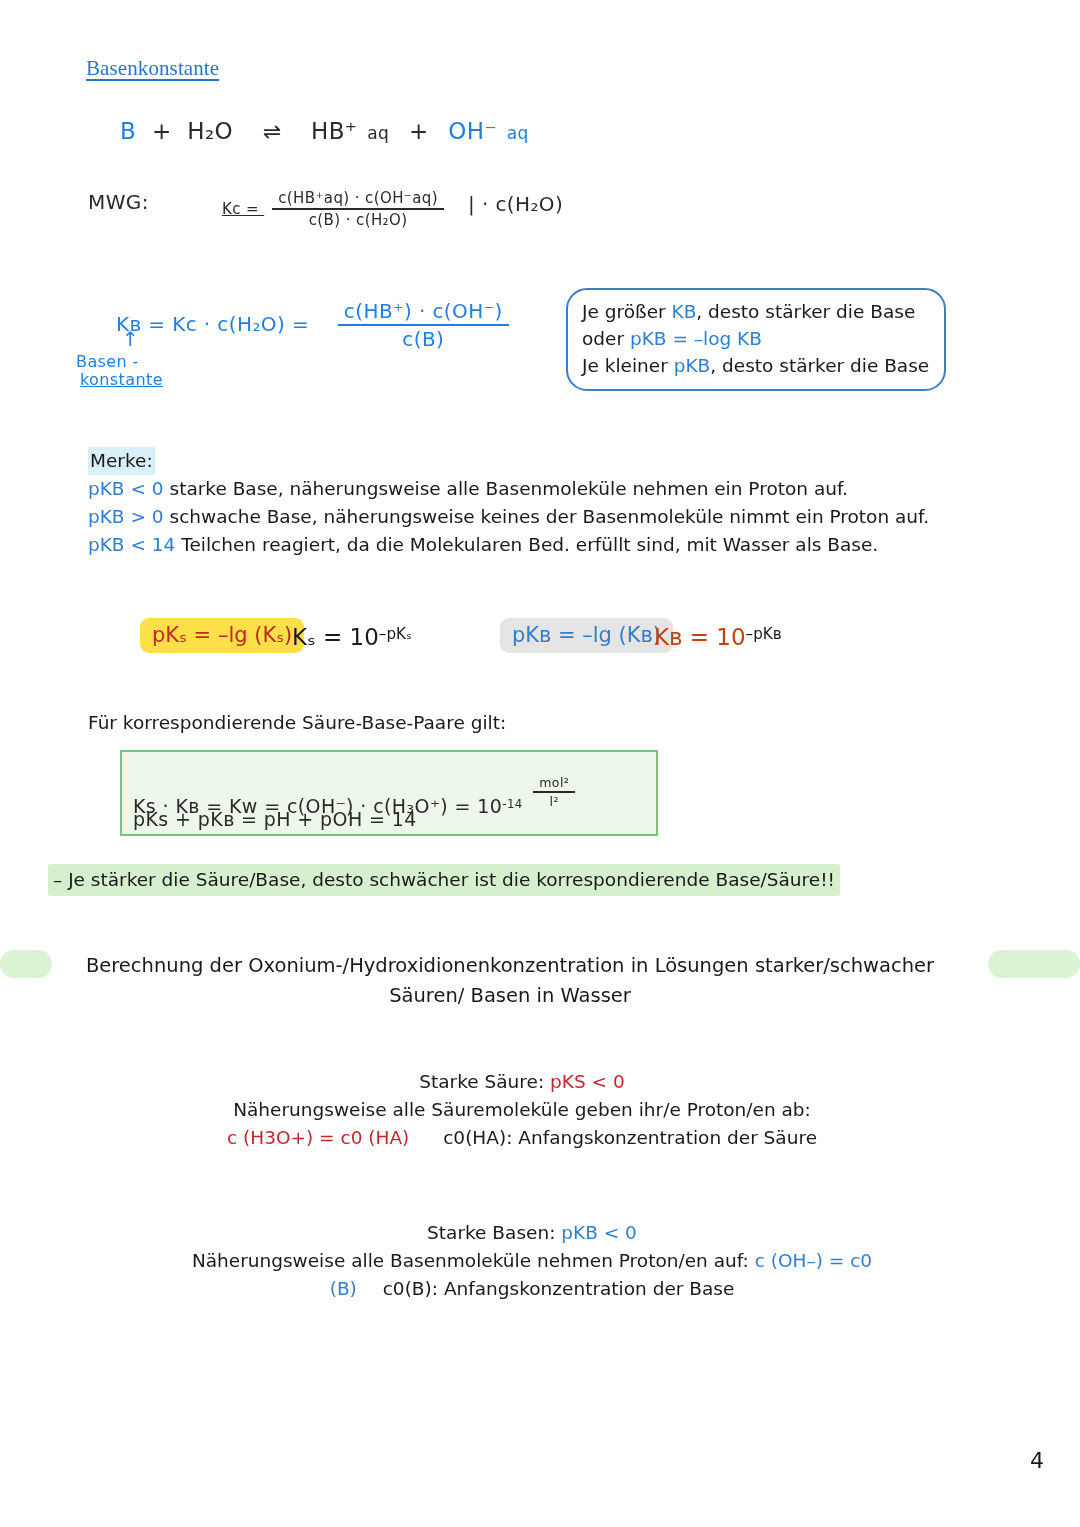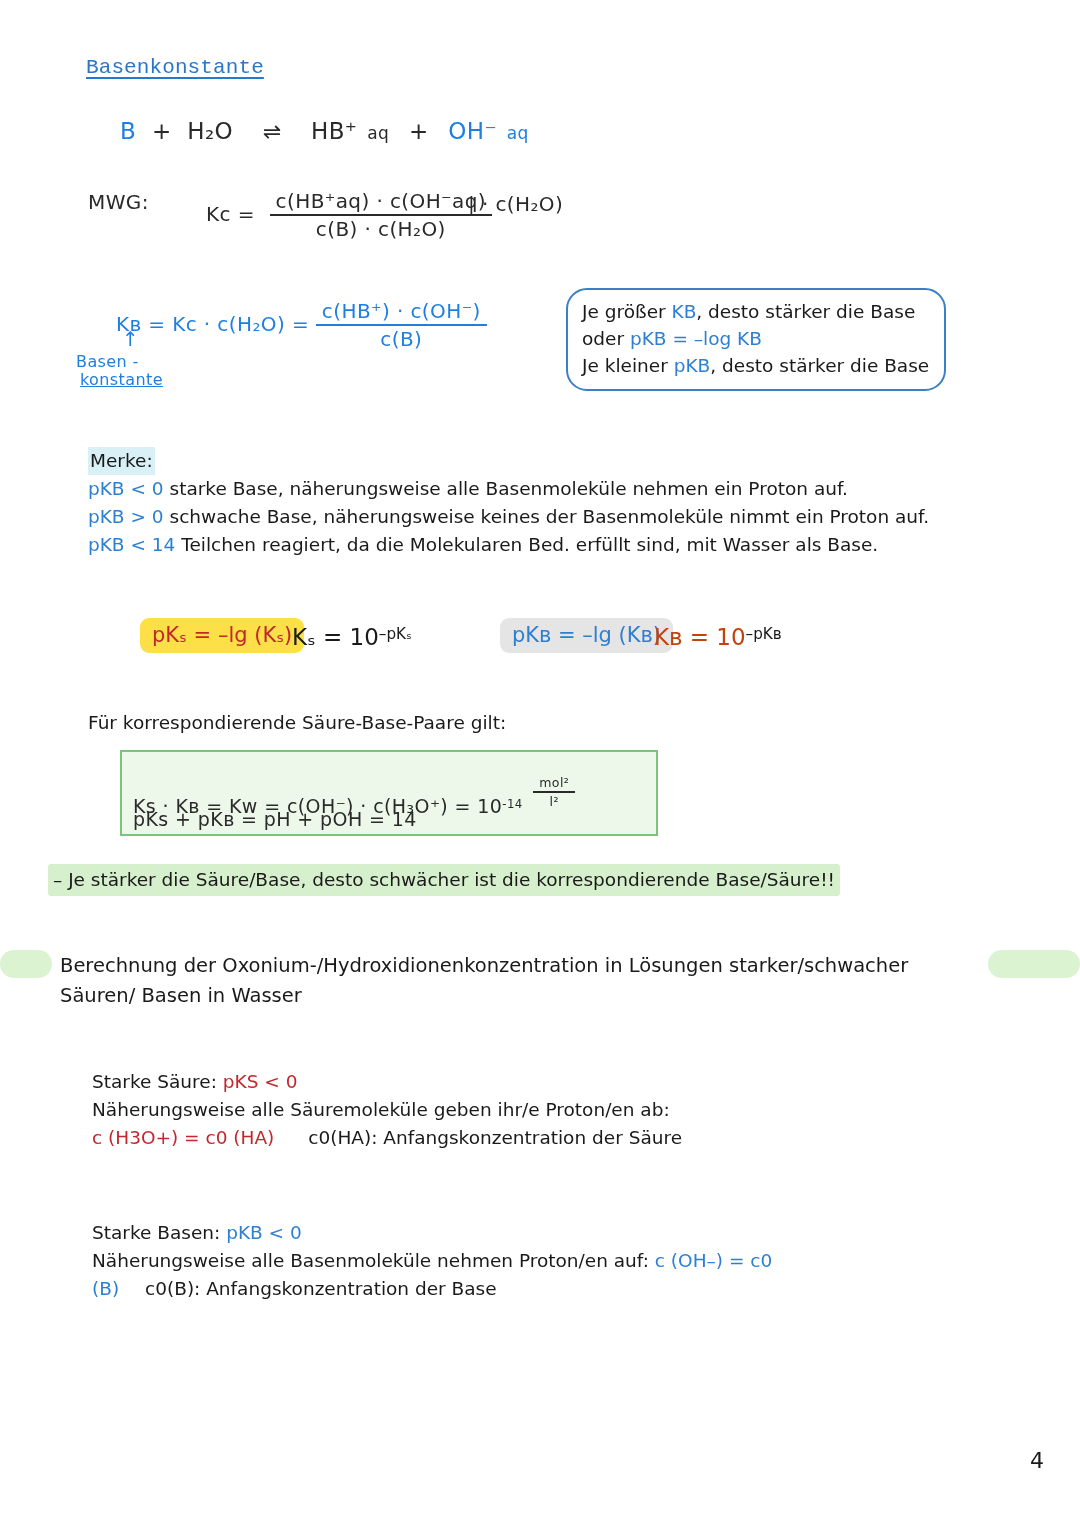--- a/index.html
+++ b/index.html
@@ -19,21 +19,21 @@
   
   .blk { color: #1a1a1a; }
   .blue { color: #2d7fd3; }
   .red  { color: #c0282d; }
 
   
   .heading-blue {
     position: absolute;
     color: #2877c9;
     font-size: 21px;
-    font-family: Liberation Mono, monospace;
+    font-family: Liberation Serif, serif;
     text-decoration: underline;
     text-underline-offset: 4px;
     letter-spacing: 0.1px;
     white-space: nowrap;
   }
 
   
   .hand {
     font-family: "DejaVu Sans", sans-serif;
     font-style: normal;
@@ -107,20 +107,21 @@
     font-family: "DejaVu Sans", sans-serif;
   }
 
   
   .para {
     position: absolute;
     font-size: 18.5px;
     line-height: 1.5;
     color: #1a1a1a;
     font-family: "DejaVu Sans", sans-serif;
+    text-align: center;
   }
 
   
   .green-box {
     position: absolute;
     border: 2px solid #7cc47c;
     background: #eef8ea;
   }
 
   
@@ -165,32 +166,32 @@
     <span class="hw-dark eqarrow" style="margin:0 22px;">⇌</span>
     <span class="hw-dark">HB⁺</span>
     <span class="hw-dark" style="font-size:17px; margin-left:2px;">aq</span>
     <span class="hw-dark" style="margin:0 12px;">+</span>
     <span class="hw-blue">OH⁻</span>
     <span class="hw-blue" style="font-size:17px; margin-left:2px;">aq</span>
   </div>
 
   <div class="abs hand hw-dark" style="left:88px; top:190px; font-size:20px;">MWG:</div>
 
-  <div class="abs hand hw-dark" style="left:206px; top:190px; font-size:20px;">
+  <div class="abs hand hw-dark" style="left:222px; top:190px; font-size:15px;text-decoration:underline;">
     <span>Kc =</span>
     <span class="frac" style="margin-left:8px;">
       <span class="num">c(HB⁺aq) · c(OH⁻aq)</span>
       <span class="den">c(B) · c(H₂O)</span>
     </span>
   </div>
   <div class="abs hand hw-dark" style="left:468px; top:192px; font-size:20px;">| · c(H₂O)</div>
 
   <div class="abs hand hw-blue" style="left:116px; top:300px; font-size:20px;">
     <span>Kʙ = Kc · c(H₂O) =</span>
-    <span class="frac" style="margin-left:0;">
+    <span class="frac" style="margin-left:22px;">
       <span class="num">c(HB⁺) · c(OH⁻)</span>
       <span class="den">c(B)</span>
     </span>
   </div>
 
   <div class="abs hand hw-blue" style="left:122px; top:327px; font-size:20px;">↑</div>
   <div class="abs hand hw-blue" style="left:76px; top:352px; font-size:16px;">Basen -</div>
   <div class="abs hand hw-blue" style="left:80px; top:370px; font-size:16px;text-decoration:underline;">konstante</div>
 
   <div class="info-box" style="left:566px; top:288px; width:348px;border-radius:21px;">

